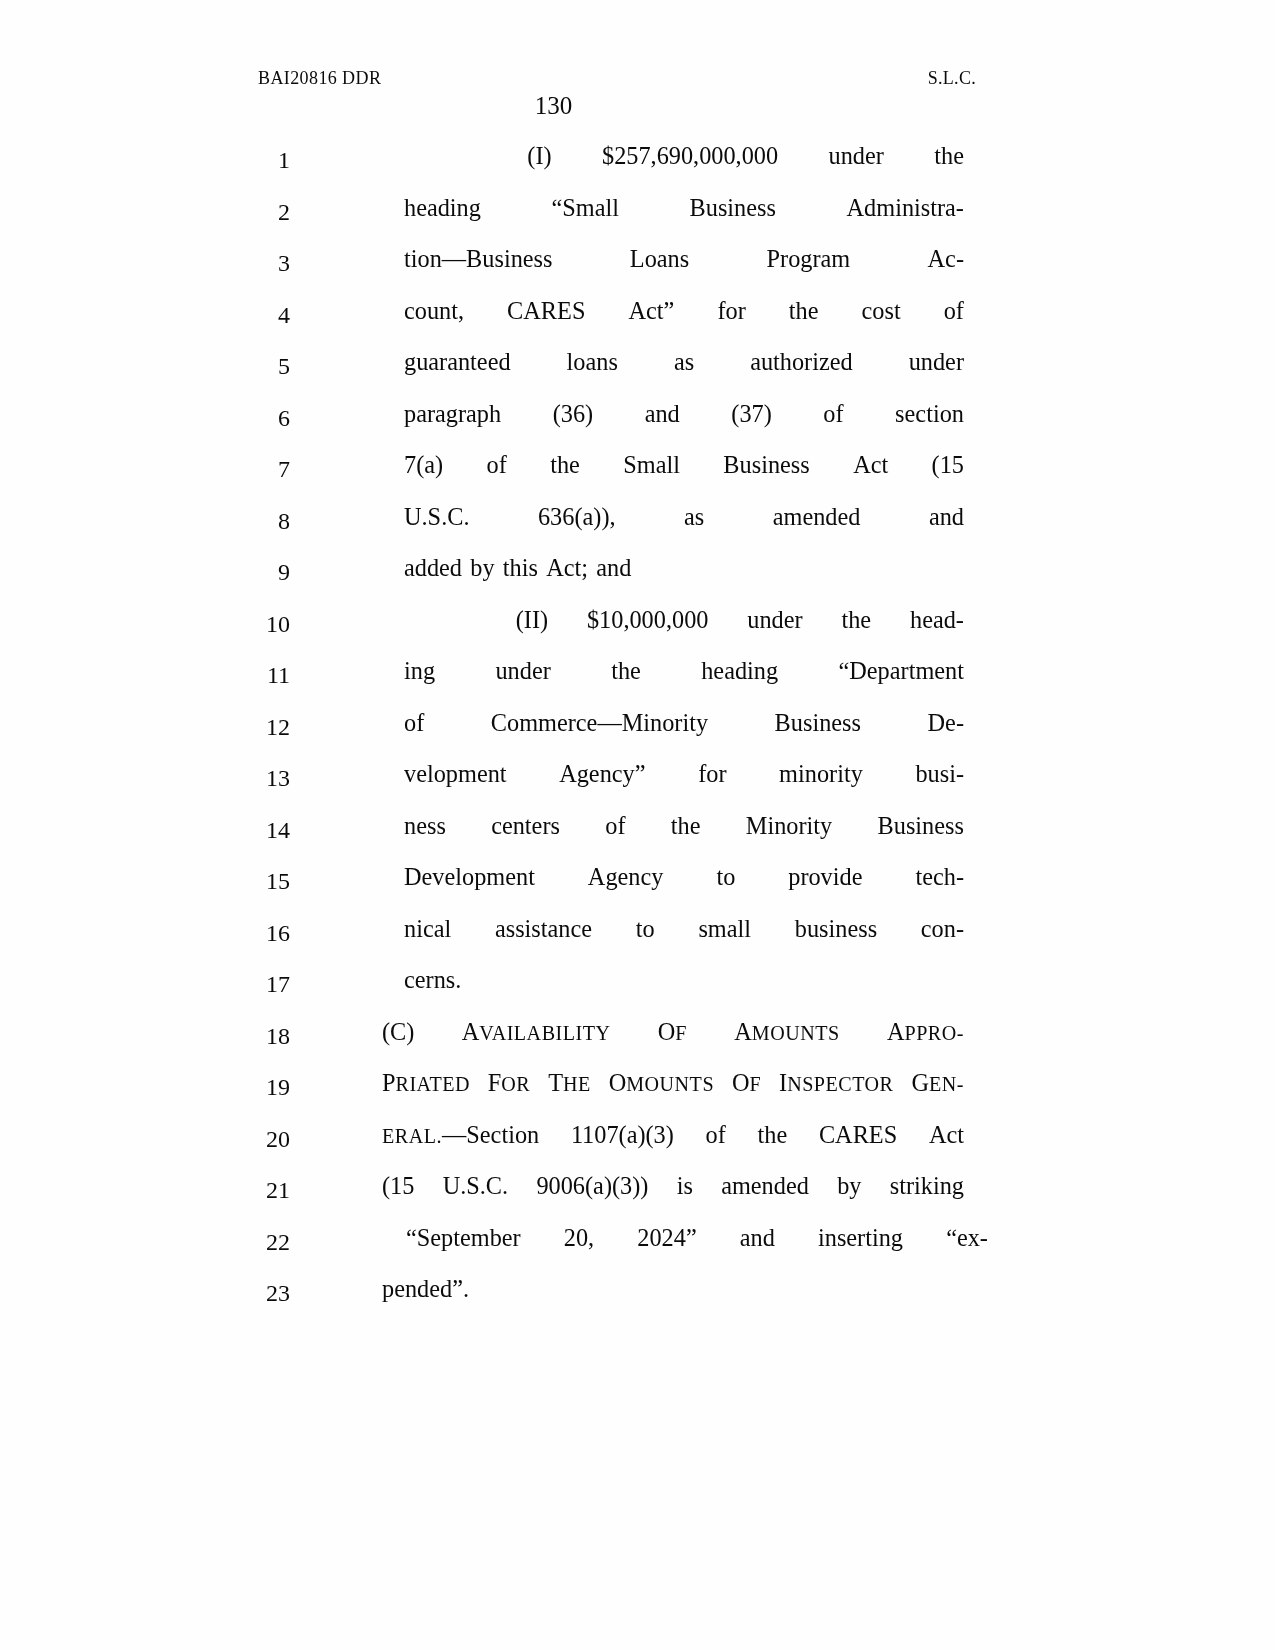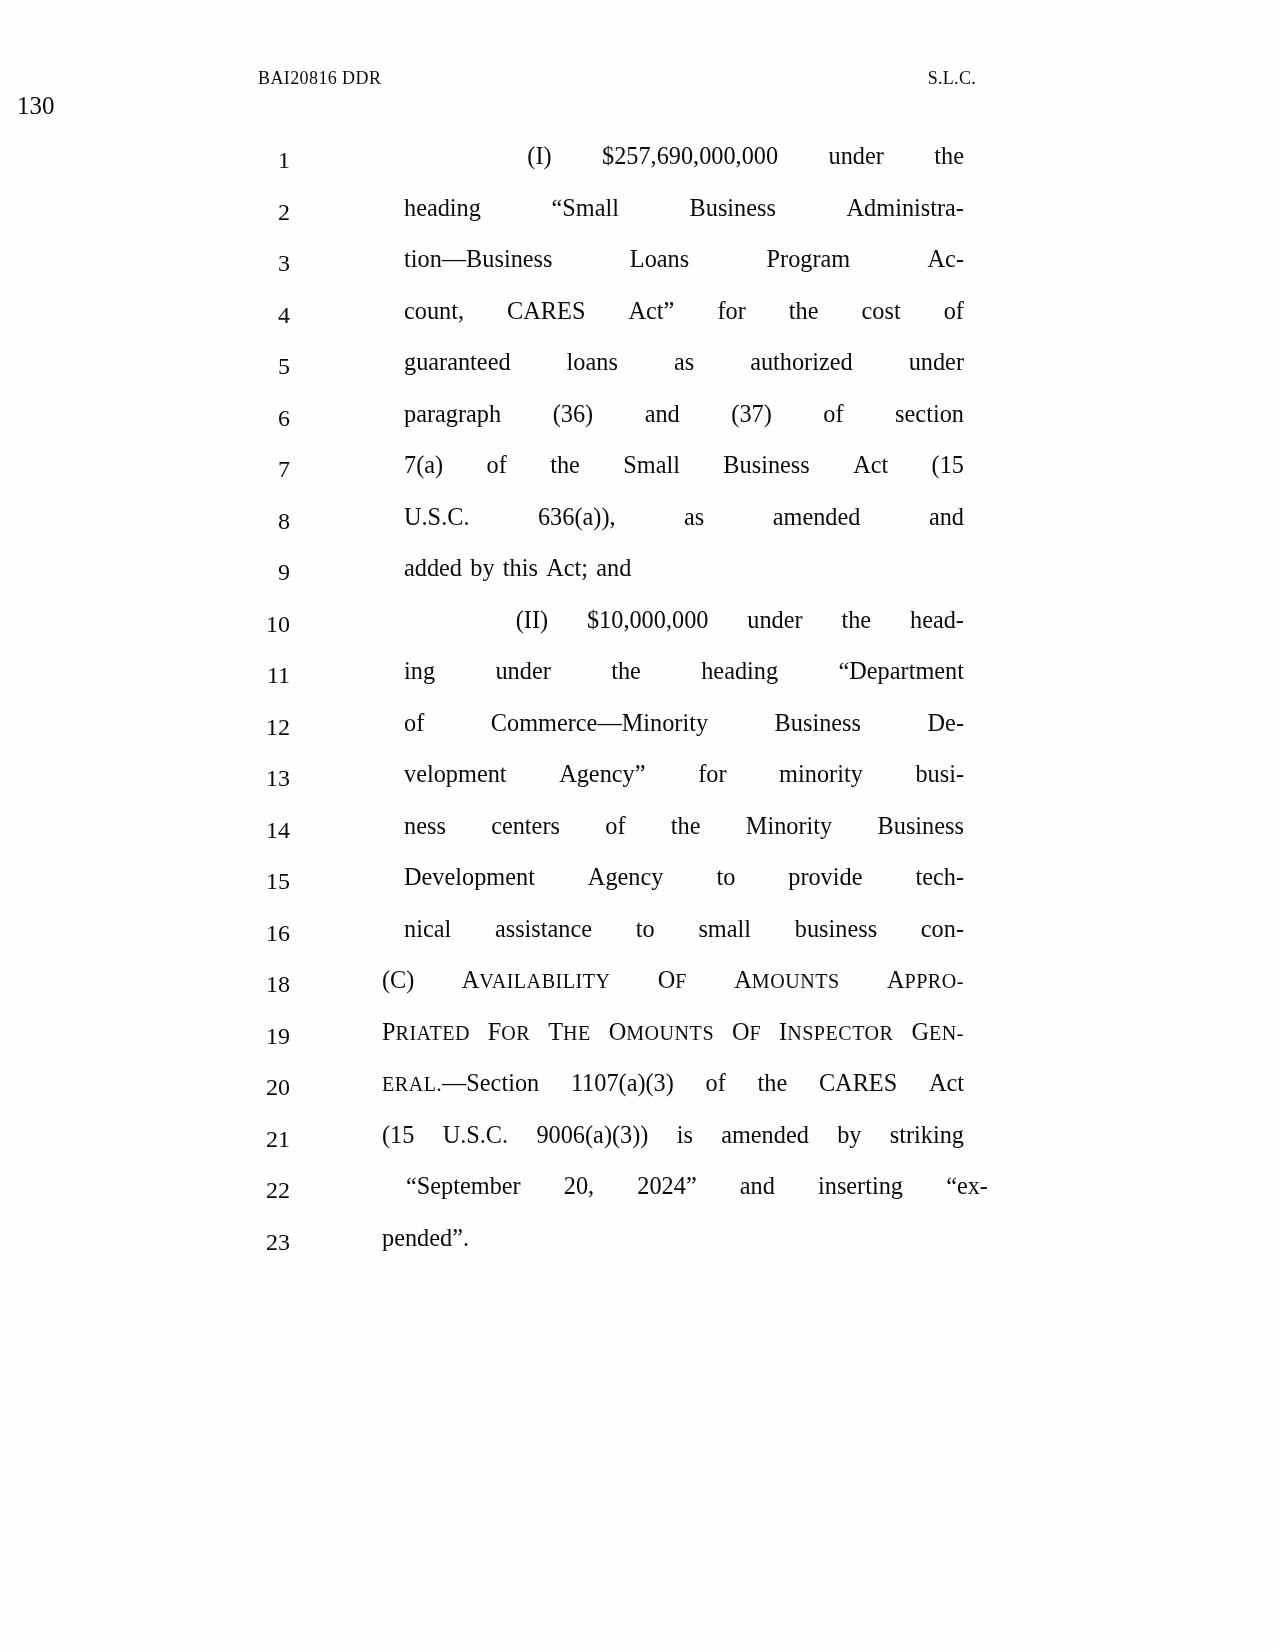--- a/index.html
+++ b/index.html
@@ -41,20 +41,21 @@
   .running-head .slc {
     letter-spacing: 0.3px;
   }
 
   
   .page-number {
     position: absolute;
     top: 92px;
     left: 0;
     width: 1073px;
+    text-align: center;
     font-size: 25px;
   }
   .page-number span { position: relative; left: 17px; }
 
   
   .body {
     position: absolute;
     top: 142px;
     left: 0;
     width: 1275px;
@@ -307,20 +308,28 @@
       <div class="line">
         <div class="line-no">16</div>
         <div class="line-text">
           <div class="just">
             <span class="w">nical</span>
             <span class="w">assistance</span>
             <span class="w">to</span>
             <span class="w">small</span>
             <span class="w">business</span>
             <span class="w">con-</span>
+          </div>
+        </div>
+      </div>
+      <div class="line">
+        <div class="line-no">17</div>
+        <div class="line-text">
+          <div class="just flush">
+            <span class="w">cerns.</span>
           </div>
         </div>
       </div>
       <div class="line">
         <div class="line-no">18</div>
         <div class="line-text" style="left: 382px; width: 582px;">
           <div class="just" style="width: 582px;">
             <span class="w">(C)</span>
             <span class="w"><span class="sc-first">A</span><span class="sc">VAILABILITY</span></span>
             <span class="w"><span class="sc-first">O</span><span class="sc">F</span></span>

